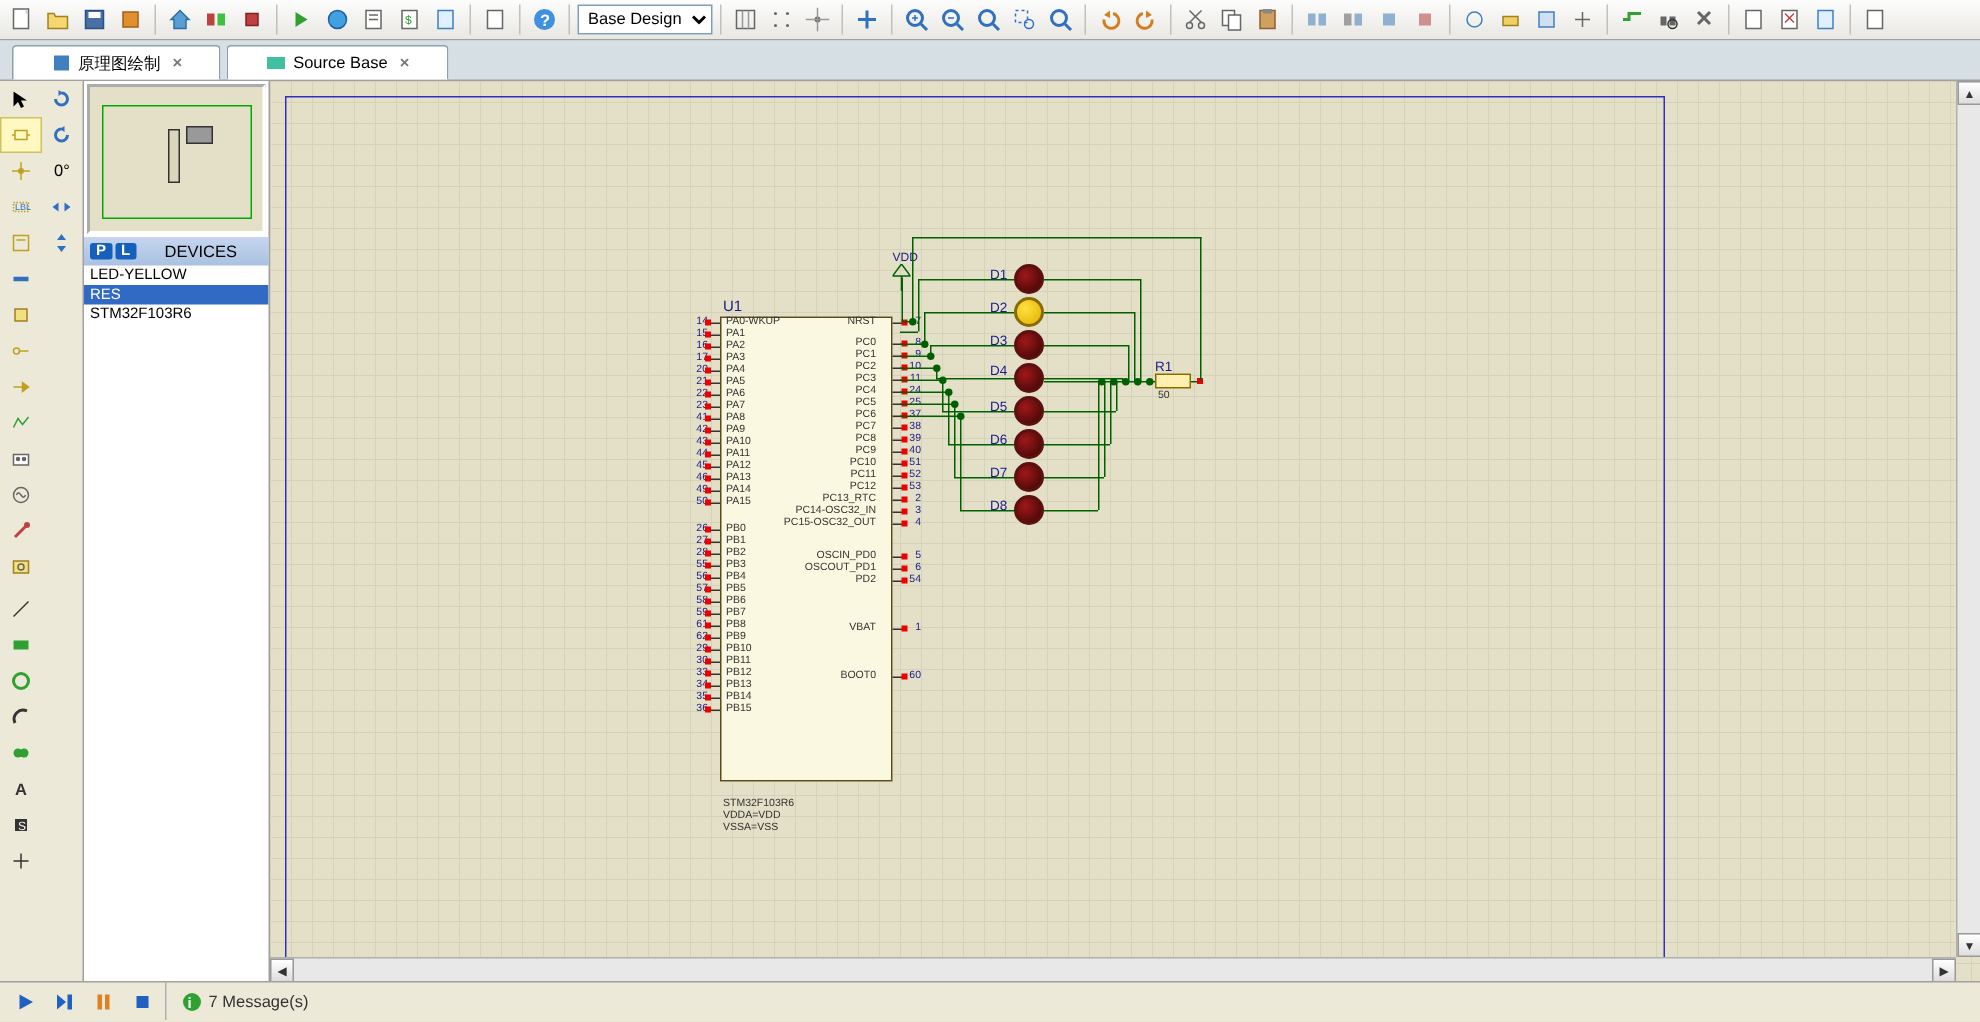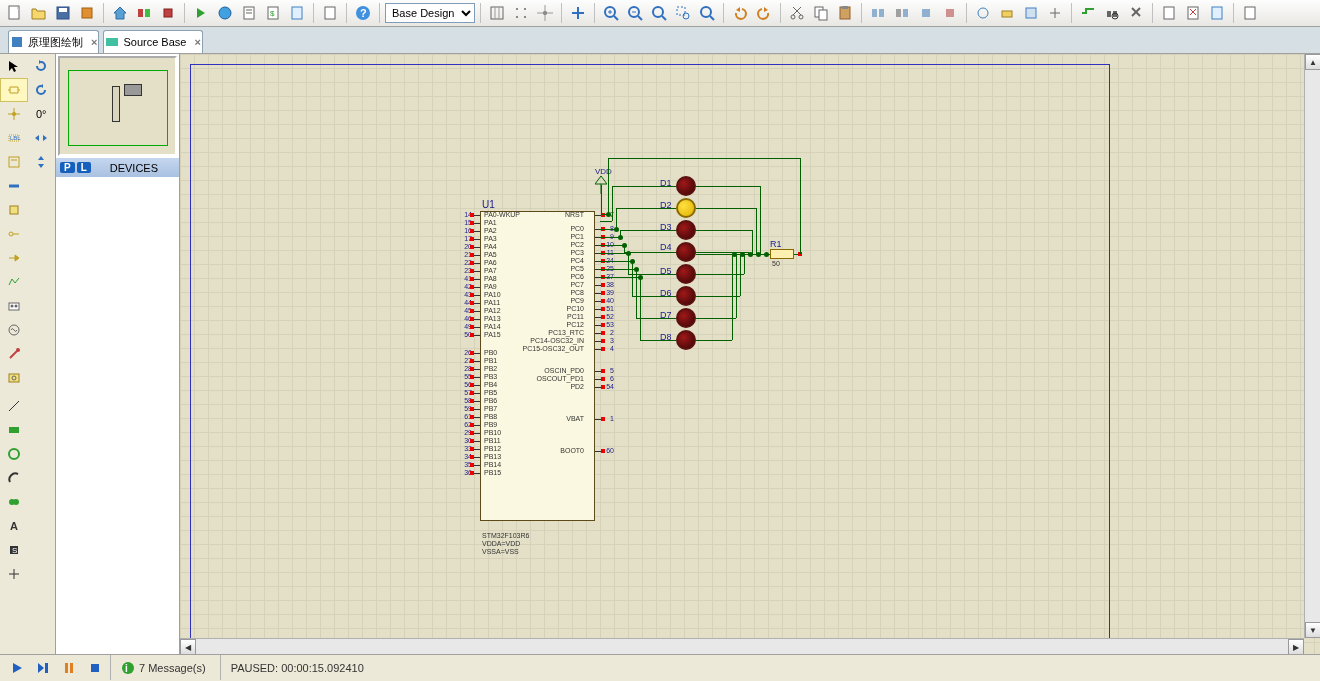--- a/index.html
+++ b/index.html
@@ -4,21 +4,21 @@
 <style>
 * { box-sizing: border-box; margin: 0; padding: 0; }
 body { font-family: Tahoma, Arial, sans-serif; font-size: 10px; background: #ece9d8; overflow: hidden; width: 1320px; height: 681px; }
 
 .toolbar-main { height: 27px; background: linear-gradient(#fdfdfd,#e8e7e3); border-bottom: 1px solid #a0a0a0; display: flex; align-items: center; padding: 0 4px; gap: 2px; }
 .tb-btn { width: 22px; height: 22px; display: inline-flex; align-items: center; justify-content: center; cursor: pointer; border: 1px solid transparent; }
 .tb-sep { width: 1px; height: 20px; background: #c0c0c0; margin: 0 3px; }
 .combo { height: 20px; font-size: 11px; border: 1px solid #7f9db9; background: #fff; padding: 0 2px; }
 
 .tabs-bar { height: 27px; background: #d6dfe4; border-bottom: 1px solid #a0a0a0; display: flex; align-items: flex-end; padding-left: 8px; }
-.tab { height: 23px; padding: 3px 1px; background: #fff; border: 1px solid #8ba0b0; border-bottom: none; margin-right: 4px; display: flex; align-items: center; gap: 4px; font-size: 11px; border-radius: 3px 3px 0 0; cursor: pointer; }
+.tab { height: 23px; padding: 3px 25px; background: #fff; border: 1px solid #8ba0b0; border-bottom: none; margin-right: 4px; display: flex; align-items: center; gap: 4px; font-size: 11px; border-radius: 3px 3px 0 0; cursor: pointer; }
 .tab .close { font-weight: bold; color: #777; cursor: pointer; margin-left: 4px; }
 .tab-ico { width: 14px; height: 14px; display: inline-block; }
 
 .main-area { display: flex; height: 600px; }
 .left-tools { width: 56px; background: #ece9d8; border-right: 1px solid #a0a0a0; display: flex; flex-direction: column; }
 .lt-row { display: flex; }
 .lt-btn { width: 28px; height: 24px; display: flex; align-items: center; justify-content: center; border: 1px solid transparent; cursor: pointer; font-size: 11px; }
 
 .side-panel { width: 124px; background: #fff; border-right: 1px solid #a0a0a0; display: flex; flex-direction: column; }
 .overview { height: 100px; background: #e3e0c7; border: 2px inset #fff; margin: 2px; position: relative; }
@@ -557,20 +557,25 @@
   <div class="side-panel">
     <div class="overview">
       <div class="ov-rect" style="left:8px;top:12px;width:100px;height:76px"></div>
       <div class="ov-chip" style="left:52px;top:28px;width:8px;height:36px"></div>
       <div class="ov-chip" style="left:64px;top:26px;width:18px;height:12px;background:#999"></div>
     </div>
     <div class="dev-hdr">
       <span class="dev-badge">P</span>
       <span class="dev-badge" style="background:#1560bd">L</span>
       <span style="flex:1;text-align:center">DEVICES</span>
+    </div>
+    <div class="dev-list">
+      <div class="dev-item">LED-YELLOW</div>
+      <div class="dev-item sel">RES</div>
+      <div class="dev-item">STM32F103R6</div>
     </div>
   </div>
 
   <div class="canvas-wrap">
     <div class="grid-bg"></div>
     <div class="page-border"></div>
 
     <div class="chip" style="left:290px;top:145px;width:130px;height:330px">
       <div class="chip-ref" style="left:12px;top:0">U1</div>
       <div class="chip-body" style="left:10px;top:12px;width:115px;height:310px"></div>
@@ -946,16 +951,13 @@
         <rect x="3" y="3" width="8" height="8" fill="#2060c0"></rect>
       </svg>
     </span>
   <div class="status-sec">
     <svg width="14" height="14" style="margin-right:4px">
         <circle cx="7" cy="7" r="6" fill="#30a030"></circle>
         <text x="4" y="11" font-size="10" fill="#fff" font-weight="bold">i</text>
       </svg>
     <span>7 Message(s)</span>
   </div>
-  <div class="status-sec">
-    <span>PAUSED: 00:00:15.092410</span>
-  </div>
 </div>
 
 </body></html>

